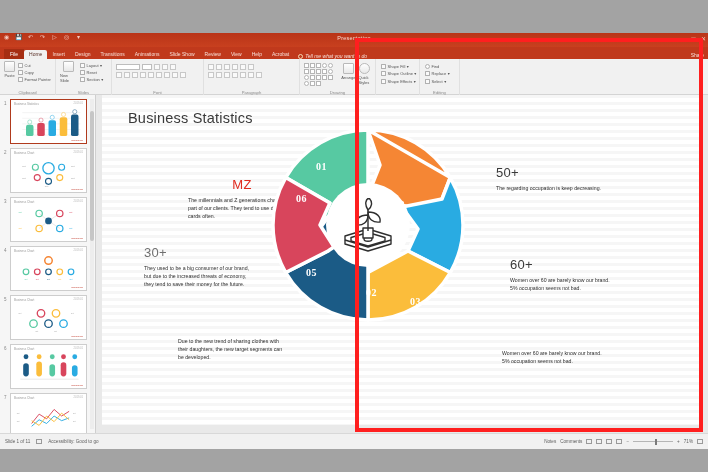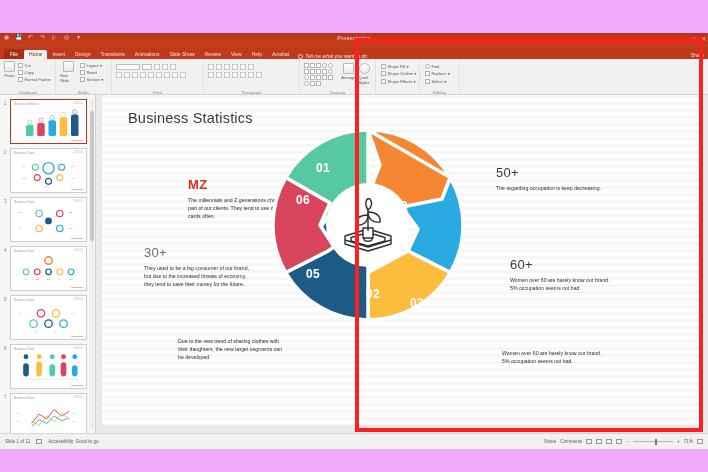--- a/index.html
+++ b/index.html
@@ -1,19 +1,19 @@
 <!DOCTYPE html>
 <html><head>
 <meta charset="utf-8">
 <style>
   * { box-sizing: border-box; margin:0; padding:0; }
   html,body { width:708px; height:472px; overflow:hidden; background:#ffffff;
               font-family:"Liberation Sans", sans-serif; }
 
-  #app { position:relative; width:708px; height:472px; background:#f0abfc; }
+  #app { position:relative; width:708px; height:472px; background:#a3a3a3; }
 
   
   .ppt-window { position:absolute; left:0; top:33px; width:708px; height:416px;
                 background:#f3f3f3; overflow:hidden; }
 
   
   .titlebar { position:relative; height:14px; background:#c33a1c;
               background:linear-gradient(#b93418,#c8401f); }
   .qat { position:absolute; left:3px; top:1px; display:flex; gap:5px; align-items:center; }
   .qat span { display:block; width:7px; height:7px; color:#f3c9bf; font-size:6px;
@@ -85,32 +85,32 @@
 
   
   .slide::before{ content:""; position:absolute; inset:0; pointer-events:none;
     background:repeating-linear-gradient(180deg, rgba(0,0,0,.035) 0 3px, rgba(0,0,0,0) 3px 7px); }
 
   .slide-title { position:absolute; left:26px; top:15px; font-size:14.5px;
                  color:#3a3a3a; letter-spacing:.2px; }
 
   .blk { position:absolute; }
   .blk .bh  { font-size:13px; color:#6f6f6f; letter-spacing:.3px; }
-  .blk .bh.red { color:#e02b20; font-weight:bold; font-size:13px; }
+  .blk .bh.red { color:#e02b20; font-weight:normal; font-size:13px;text-align:center; }
   .blk .bp  { margin-top:4px; font-size:5.2px; color:#2e2e2e; line-height:1.55;
               width:108px; }
 
   
   .donut { position:absolute; left:168px; top:32px; width:196px; height:196px; }
   .donut svg { display:block; }
   .hub { position:absolute; left:50%; top:50%; transform:translate(-50%,-50%);
          width:84px; height:84px; border-radius:50%; background:#fff;
          display:flex; align-items:center; justify-content:center; }
-  .segnum { position:absolute; font-size:12px; color:#fff; font-weight:bold;
-            letter-spacing:.4px; }
+  .segnum { position:absolute; font-size:10px; color:#fff; font-weight:bold;
+            letter-spacing:.4px;font-family:Liberation Serif, serif; }
 
   
   .selbox { position:absolute; left:355px; top:38px; width:348px; height:394px;
             border:4px solid #ff1f1f; pointer-events:none; z-index:40; }
 
   
   .statusbar { position:relative; height:16px; background:#f1f1f1;
                border-top:1px solid #d8d8d8; display:flex; align-items:center;
                padding:0 5px; gap:6px; }
   .sb-t { font-size:4.6px; color:#5f5f5f; white-space:nowrap; }

